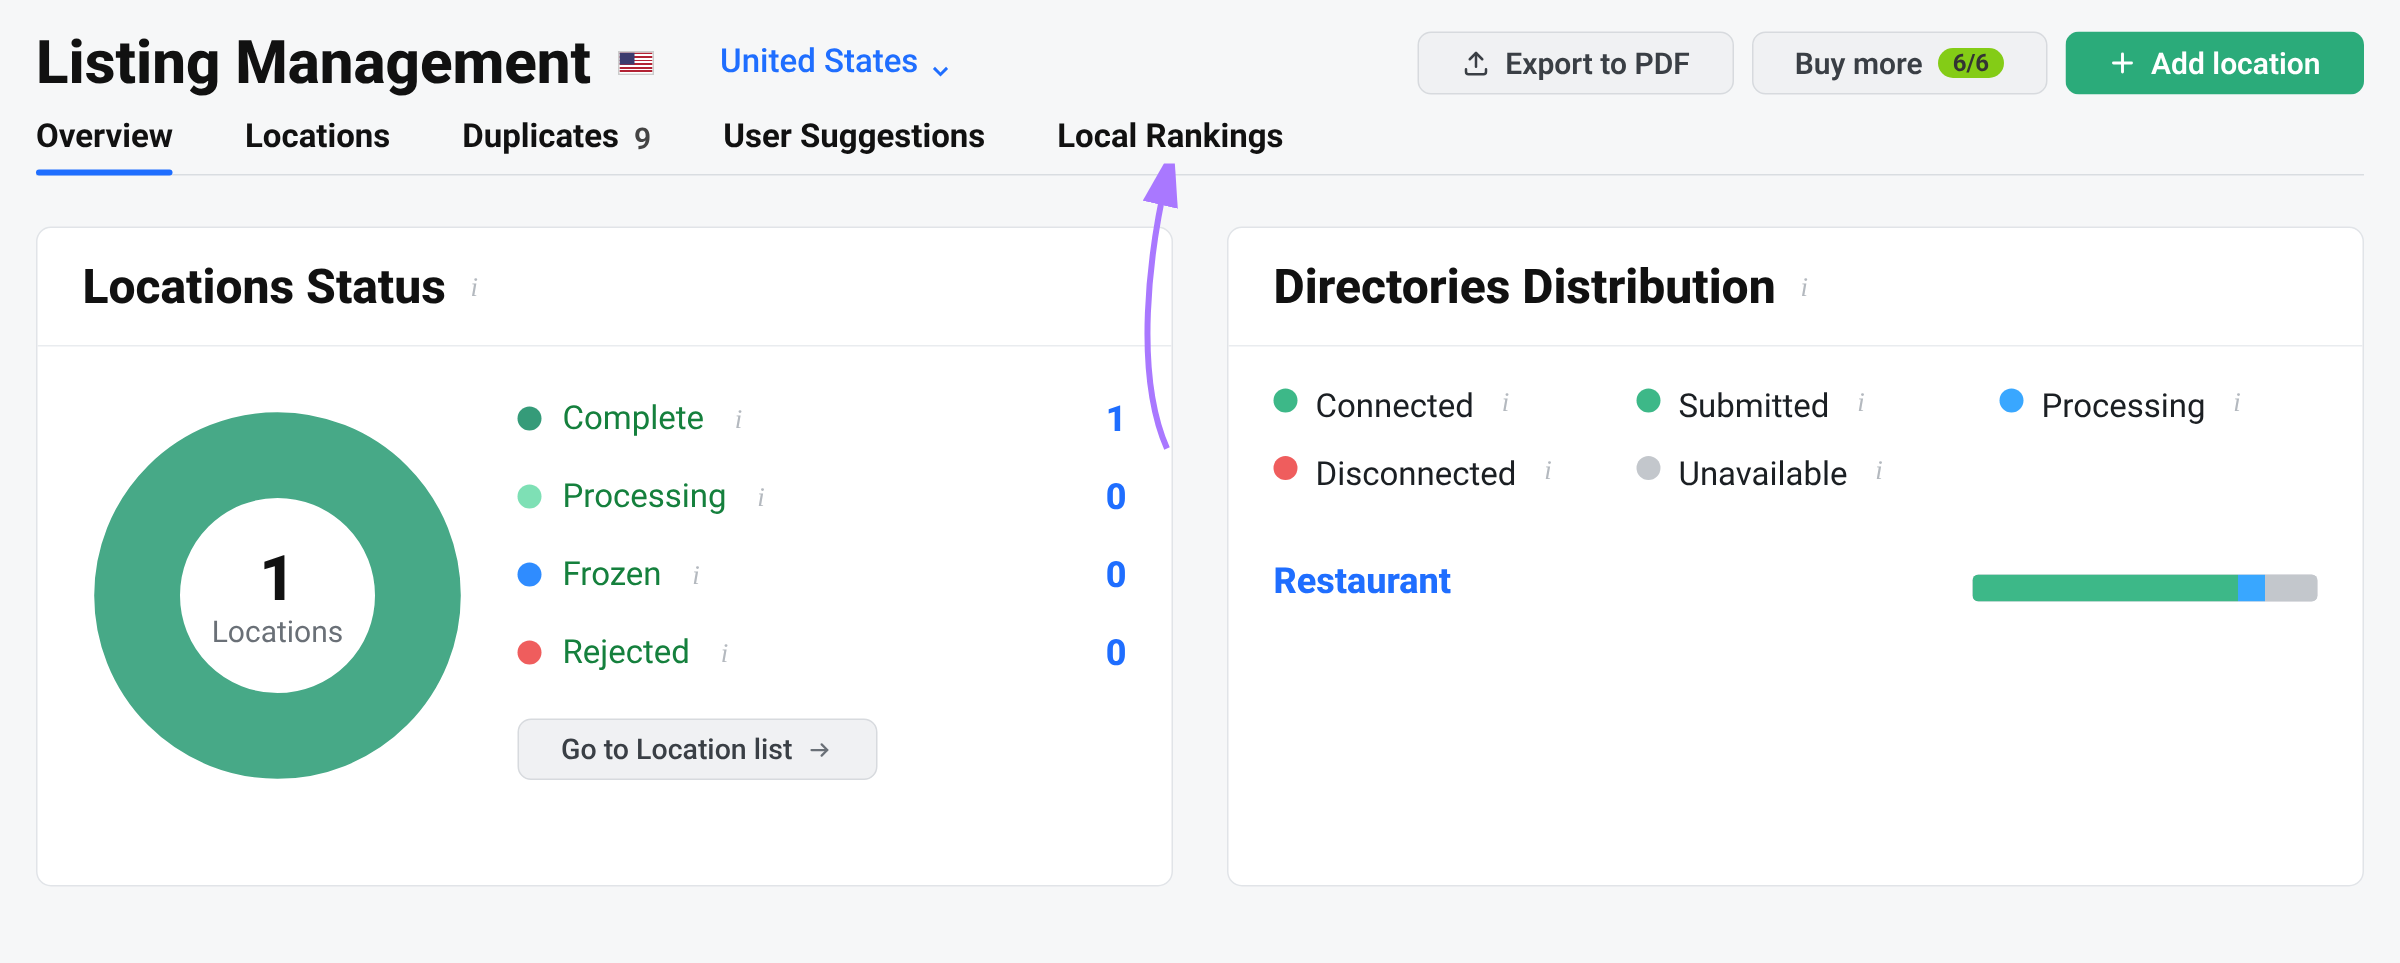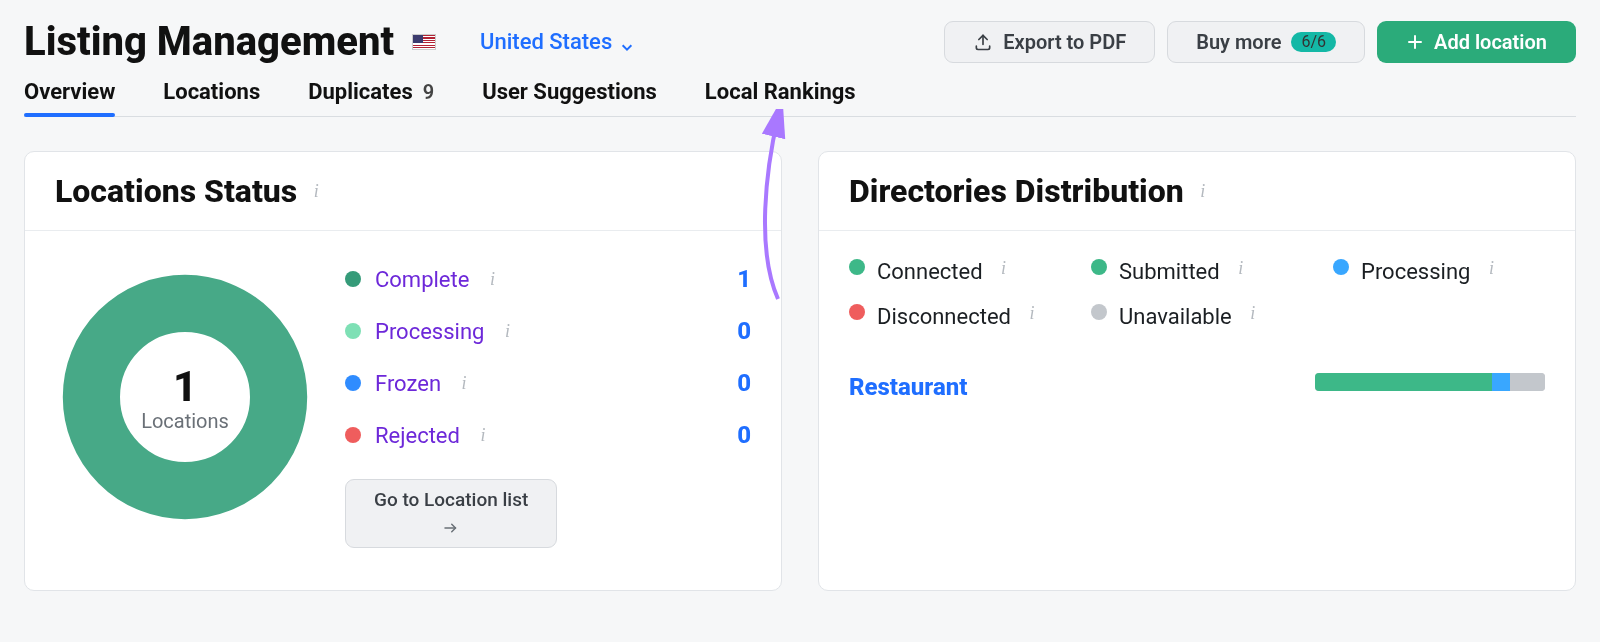--- a/index.html
+++ b/index.html
@@ -23,21 +23,21 @@
   .country-picker { display: flex; align-items: center; gap: 8px; cursor: pointer; }
   .flag { display:inline-block; width:24px; height:16px; position:relative; background:#fff; border:1px solid #ccc; overflow:hidden; }
   .flag .stripes{position:absolute;inset:0;background:repeating-linear-gradient(#b22234 0 1.2px,#fff 1.2px 2.4px);} 
   .flag .canton{position:absolute;left:0;top:0;width:10px;height:8px;background:#3c3b6e;}
   .country-name { color:#1f6eff; font-size:22px; font-weight:500;margin-left:36px; }
   .chev { width:14px; height:14px; }
   .chev svg{stroke:#1f6eff;}
   .header-right{display:flex;align-items:center;gap:12px;}
   .btn{display:inline-flex;align-items:center;gap:10px;font-size:20px;font-weight:600;border-radius:9px;padding:10px 28px;cursor:pointer;border:1px solid transparent;line-height:1;}
   .btn-gray{background:#f0f1f3;border-color:#d7dade;color:#3a3f45;}
-  .btn-gray .pill{background:#14b8a6;border-radius:14px;padding:2px 10px;font-size:16px;font-weight:400;color:#333;}
+  .btn-gray .pill{background:#84cc16;border-radius:14px;padding:2px 10px;font-size:16px;font-weight:700;color:#333;}
   .btn-green{background:#2bab7a;color:#fff;}
   .icon{display:inline-flex;align-items:center;justify-content:center;}
   .icon svg{display:block;}
   .tabs{display:flex;align-items:flex-end;gap:48px;border-bottom:1px solid #d9dde1;padding-bottom:0;}
   .tab{position:relative;padding:4px 0 12px;font-size:22px;font-weight:700;color:#111;cursor:pointer;white-space:nowrap;display:flex;align-items:center;gap:10px;}
   .tab .badge{font-weight:600;color:#444;font-size:20px;}
   .tab.active::after{content:"";position:absolute;left:0;right:0;bottom:-1px;height:4px;background:#1f6eff;border-radius:2px;}
   .highlight-tab::after{content:"";position:absolute;left:-6px;right:-6px;bottom:-2px;height:5px;background:#b083ff;border-radius:2px;}
   
   .cards{display:flex;gap:36px;margin-top:34px;align-items:flex-start;}
@@ -49,28 +49,28 @@
   
   .locstatus-body{display:flex;gap:30px;align-items:flex-start;}
   .donut-wrap{position:relative;width:260px;height:260px;margin-top:8px;}
   .donut-wrap svg{width:260px;height:260px;}
   .donut-center{position:absolute;inset:0;display:flex;flex-direction:column;align-items:center;justify-content:center;}
   .donut-num{font-size:42px;font-weight:800;color:#111;}
   .donut-label{font-size:20px;color:#6a7077;margin-top:-2px;}
   .status-list{flex:1;display:flex;flex-direction:column;gap:24px;margin-top:6px;}
   .status-row{display:flex;align-items:center;gap:14px;}
   .dot{width:16px;height:16px;border-radius:50%;flex:none;}
-  .status-name{font-size:22px;color:#6d28d9;}
+  .status-name{font-size:22px;color:#15803d;}
   .status-val{margin-left:auto;font-size:24px;font-weight:800;color:#1f6eff;}
   .go-btn{margin-top:6px;align-self:flex-start;}
   
   .legend-grid{display:grid;grid-template-columns:repeat(3,1fr);gap:20px 30px;margin-bottom:44px;}
   .legend-item{display:flex;align-items:flex-start;gap:12px;white-space:nowrap;}
   .legend-name{font-size:22px;color:#1b1f23;}
-  .entity-row{display:flex;align-items:flex-start;gap:30px;}
+  .entity-row{display:flex;align-items:flex-end;gap:30px;}
   .entity-name{font-size:24px;font-weight:800;color:#1f6eff;cursor:pointer;}
   .bar{margin-left:auto;width:230px;height:18px;border-radius:4px;overflow:hidden;display:flex;background:#c9ccd1;}
   .bar-seg{height:100%;}
   
   .annot{position:absolute;pointer-events:none;}
 </style>
 </head>
 <body>
 
 <div class="page" style="position:relative;">
@@ -181,21 +181,21 @@
             <span class="status-name">Frozen</span>
             <span class="info-i">i</span>
             <span class="status-val">0</span>
           </div>
           <div class="status-row">
             <span class="dot" style="background:#ef5d5d"></span>
             <span class="status-name">Rejected</span>
             <span class="info-i">i</span>
             <span class="status-val">0</span>
           </div>
-          <div class="btn btn-gray go-btn" style="font-weight:500;font-size:19px;flex-direction:column;">
+          <div class="btn btn-gray go-btn" style="font-weight:500;font-size:19px;">
             <span>Go to Location list</span>
             <span class="icon">
               <svg width="18" height="18" viewBox="0 0 24 24" fill="none" stroke="#6a7077" stroke-width="2" stroke-linecap="round" stroke-linejoin="round">
                   <line x1="4" y1="12" x2="18" y2="12"></line>
                   <polyline points="13,7 18,12 13,17"></polyline>
                 </svg>
             </span>
           </div>
         </div>
       </div>

